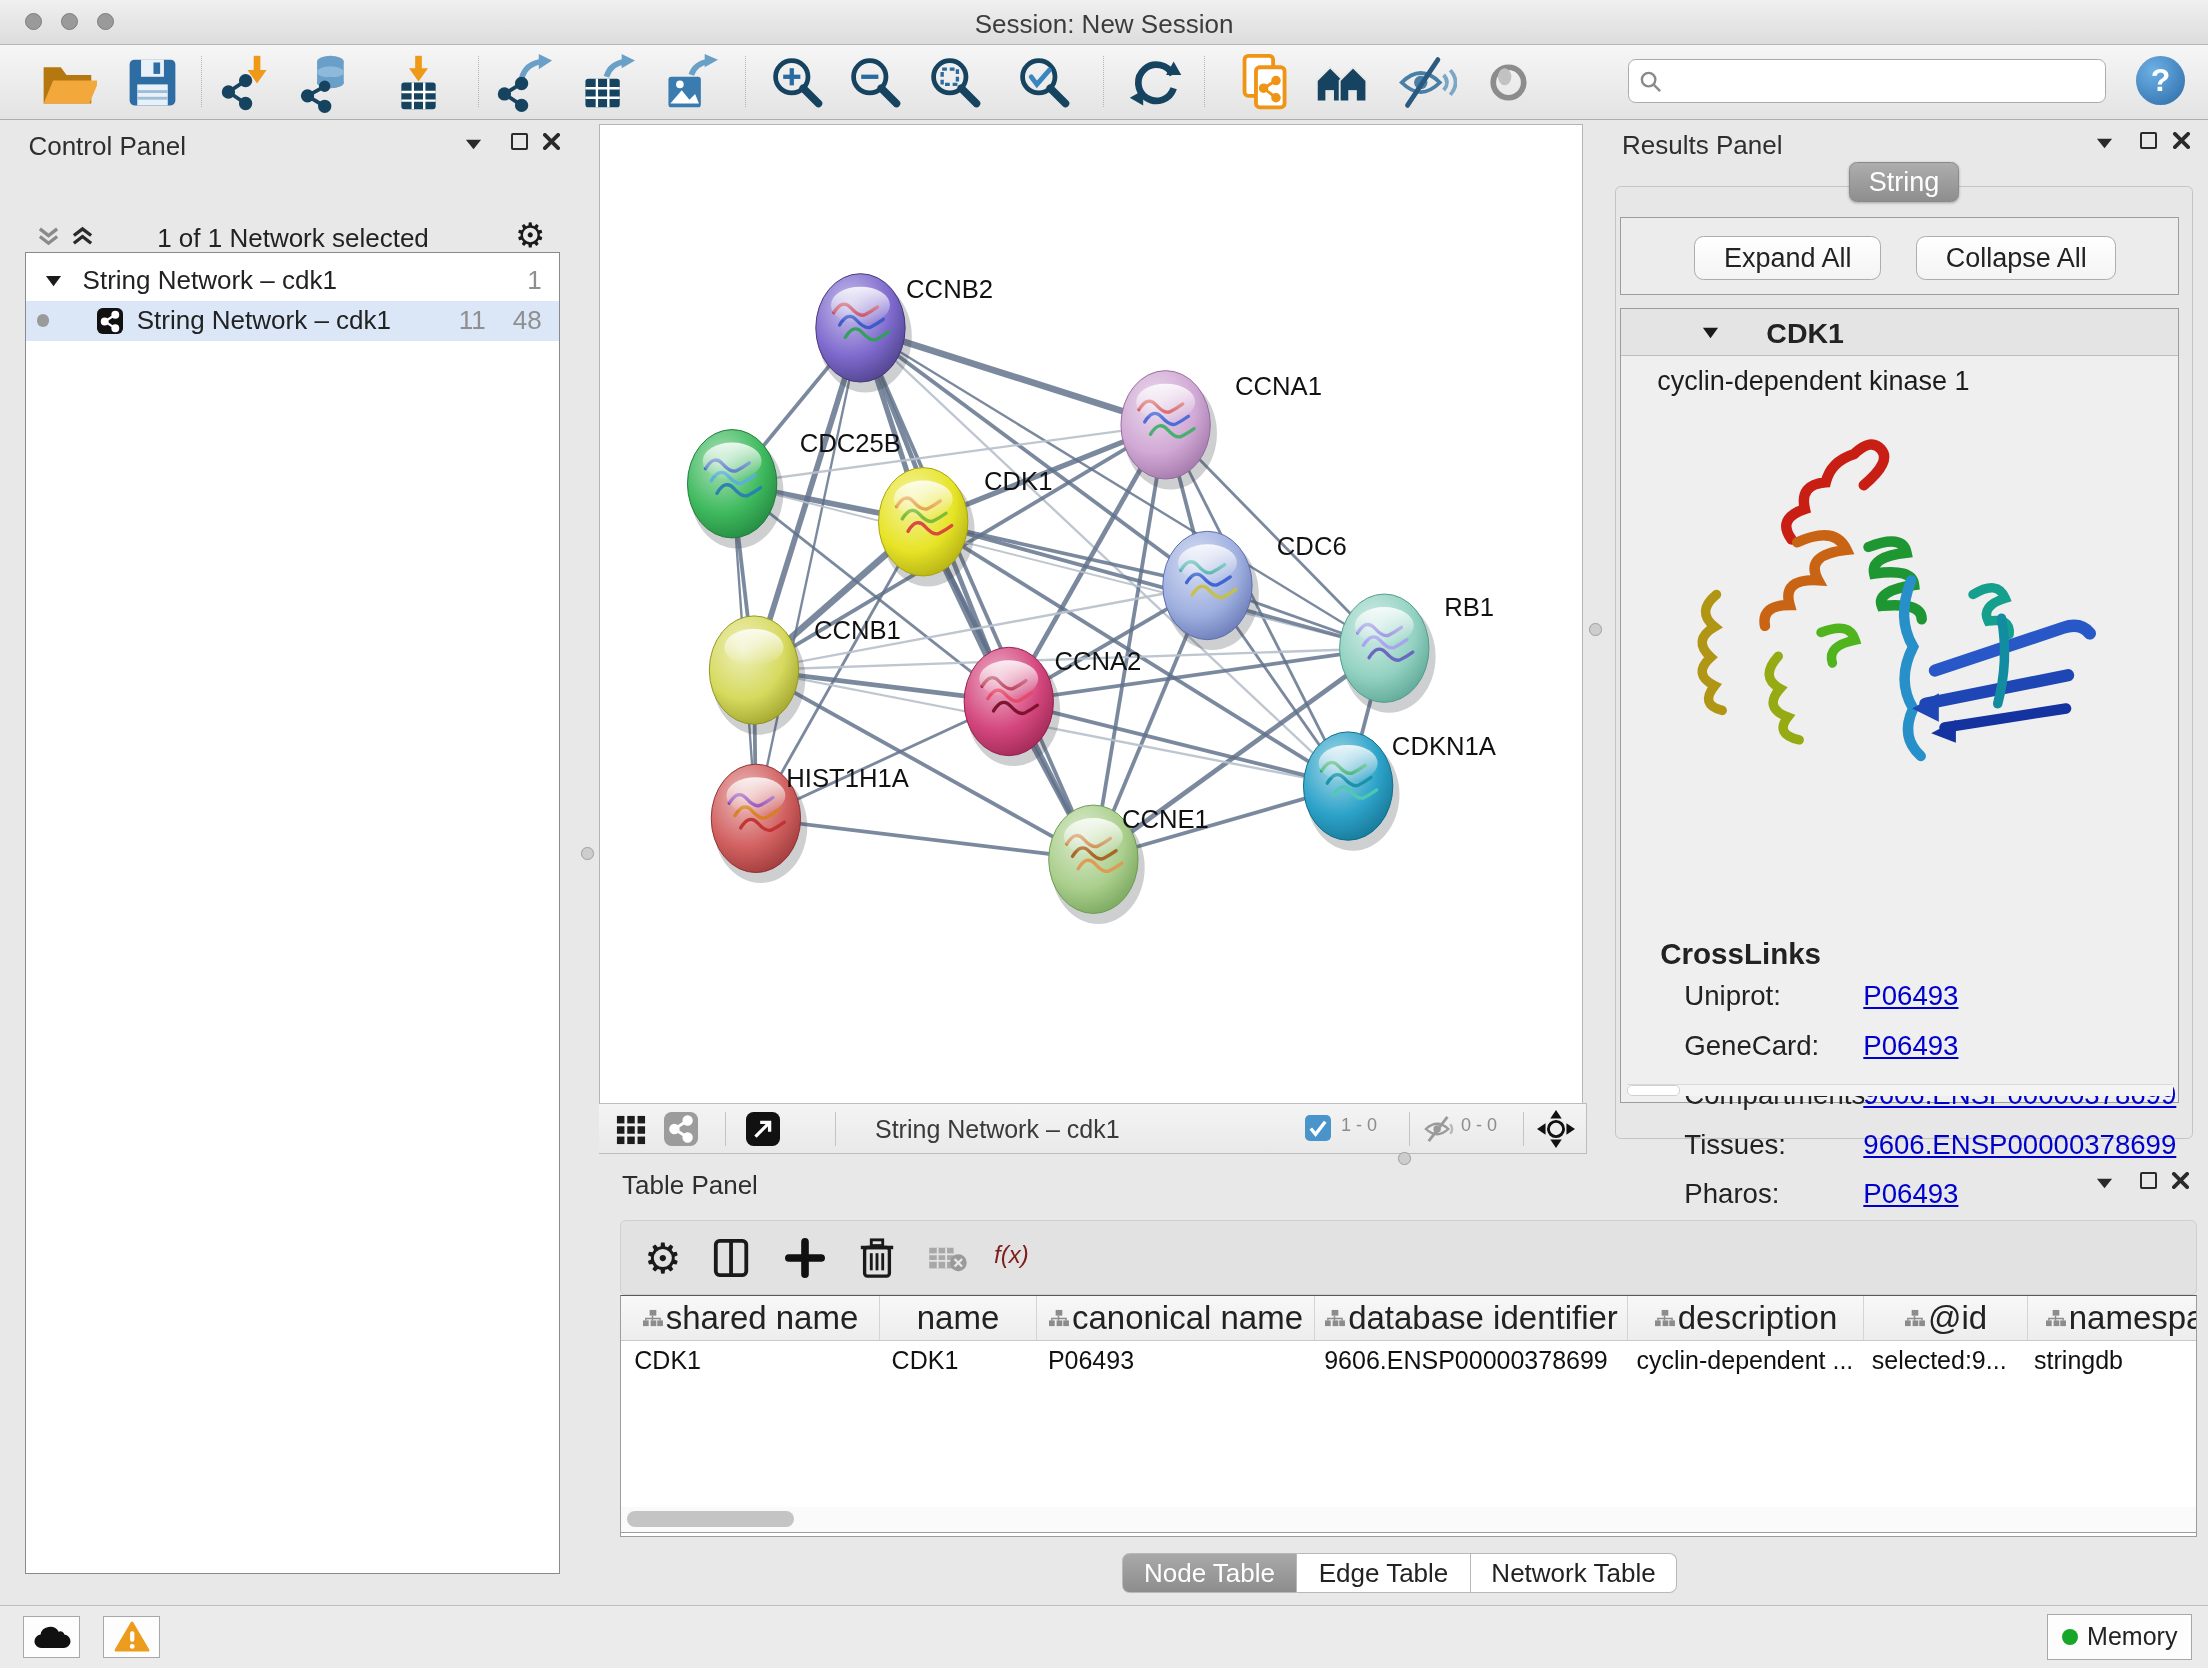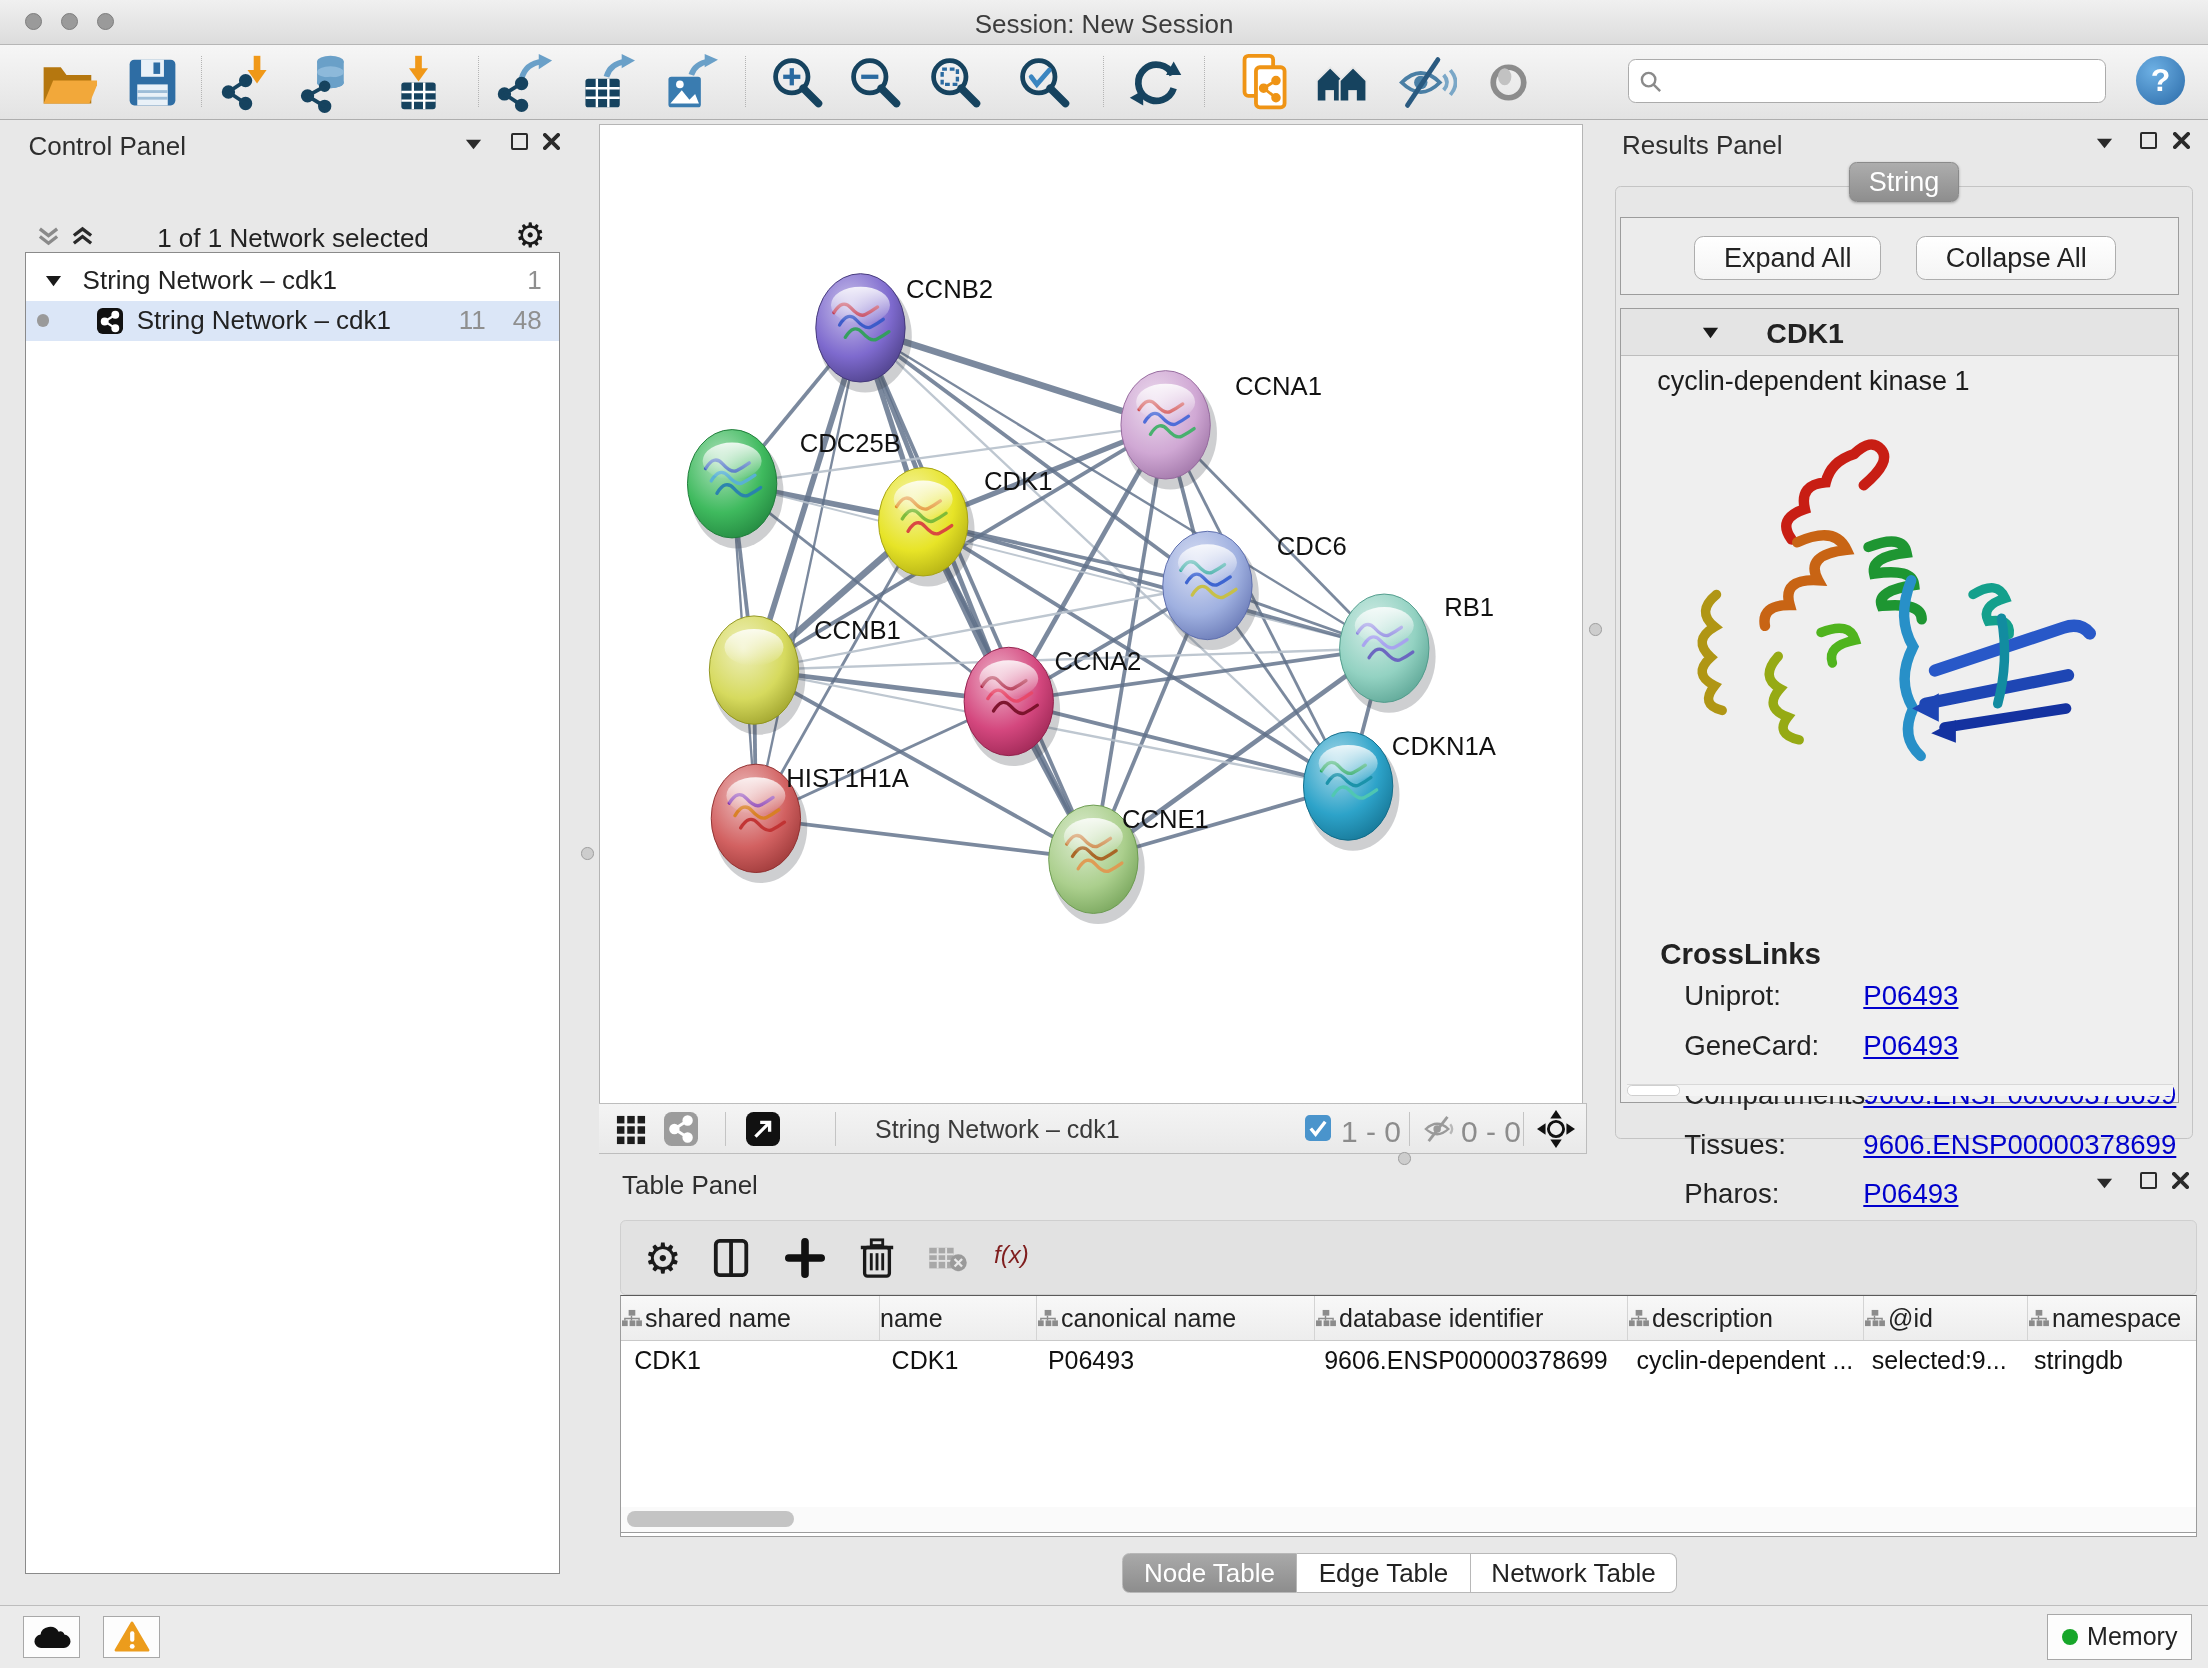--- a/index.html
+++ b/index.html
@@ -31,25 +31,25 @@
   .selrow{background:#dbe6f7}
   .sharechip{width:26px;height:26px;border-radius:5.7px;background:#111;display:inline-block}
   
   .btnw{background:linear-gradient(#fff,#f4f4f4);border:1px solid #ad ad;border:1px solid #adadad;border-radius:9.5px;font-size:27px;text-align:center}
   .graytab{background:linear-gradient(#adadad,#8e8e8e);color:#fff;border:1px solid #8a8a8a;border-radius:7.6px;font-size:27px;text-align:center;line-height:38px;box-shadow:0 1px 2.9px rgba(0,0,0,.3)}
   .serif{font-family:Liberation Sans, sans-serif}
   .xlink{color:#0000cd;text-decoration:underline}
   
   .netbar{left:599px;top:1103px;width:987px;height:49px;background:linear-gradient(#f4f4f4,#e9e9e9);border:1px solid #bdbdbd;border-left:none}
   .nsep{top:7.6px;width:0;height:34px;border-left:1px solid #c4c4c4}
-  .graytxt{color:#8c8c8c;font-size:30px}
+  .graytxt{color:#8c8c8c;font-size:18px}
   
   .ttool{left:620px;top:1220px;width:1575px;height:73px;background:#e2e2e2;border:1px solid #cfcfcf;border-radius:5.7px}
   .thead{display:flex;height:44px;background:linear-gradient(#f8f8f8,#ededed);border-bottom:1px solid #c9c9c9}
-  .th{display:flex;align-items:center;gap:3px;font-size:25px;color:#222;border-right:1px solid #d4d4d4;overflow:hidden;flex:none}
+  .th{display:flex;align-items:center;justify-content:center;gap:3px;font-size:33px;color:#222;border-right:1px solid #d4d4d4;overflow:hidden;flex:none}
   .tcell{font-size:25px;color:#111;padding-left:13.3px;overflow:hidden;white-space:nowrap;flex:none}
   .btab{height:38px;line-height:38px;text-align:center;font-size:26px;background:#fff;border:1px solid #b8b8b8;border-left:none}
   .btab.on{background:linear-gradient(#a9a9a9,#8d8d8d);color:#fff}
   .statusbtn{background:#fdfdfd;border:1.9px solid #a8a8a8;display:flex;align-items:center;justify-content:center}
   .grip{width:10.5px;height:10.5px;border-radius:50%;background:#cdcdcd;border:1px solid #9f9f9f}
 </style>
 </head>
 <body>
 
 <div class="abs titlebar">

